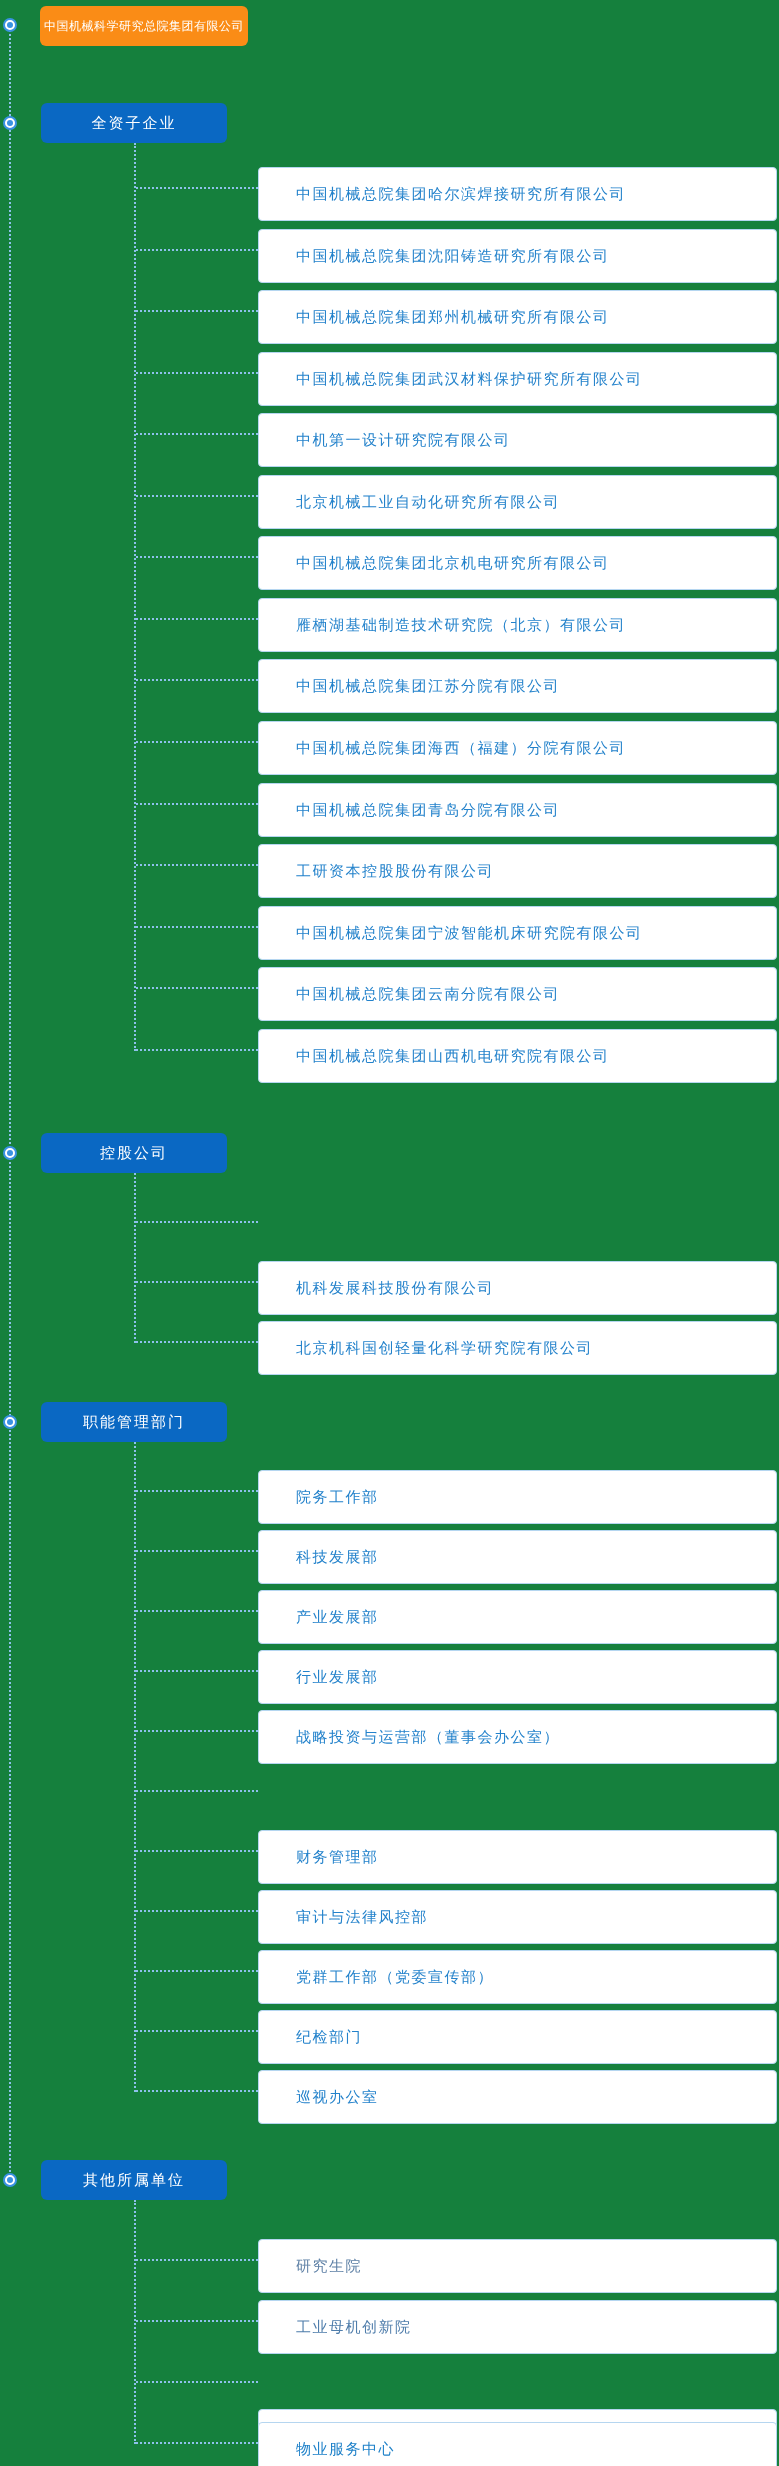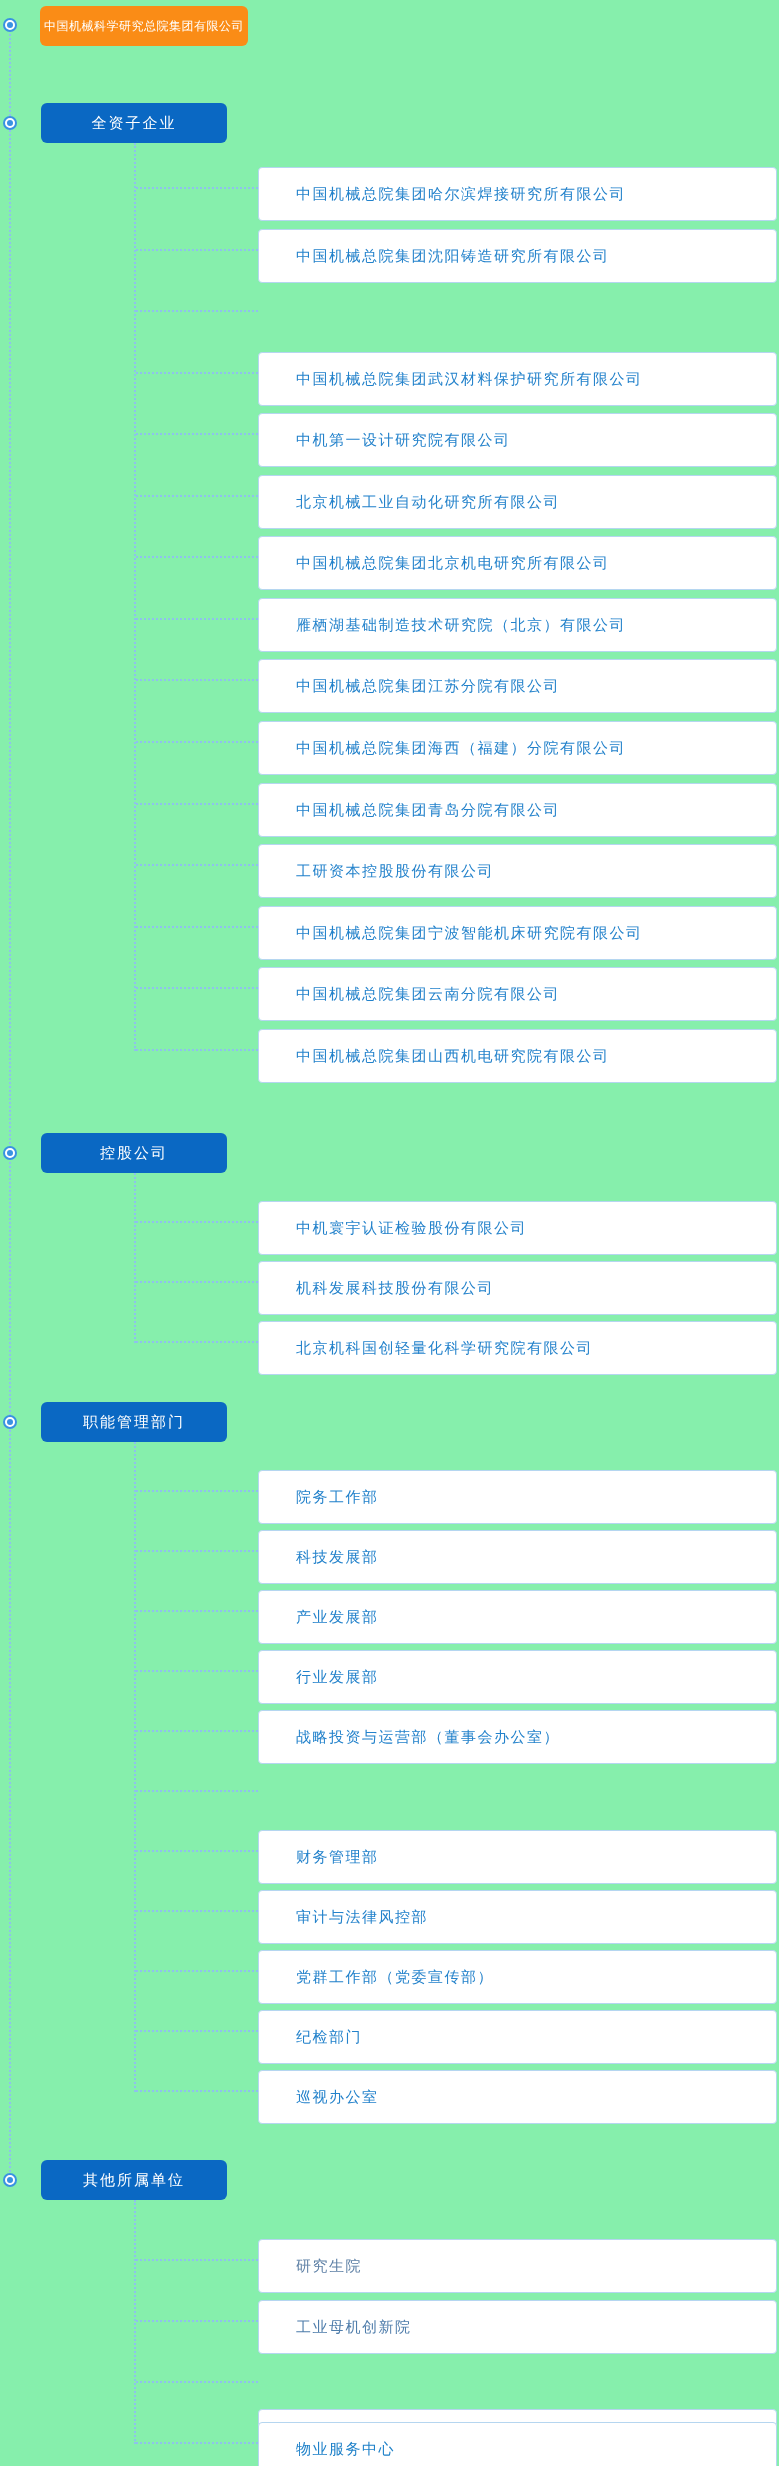--- a/index.html
+++ b/index.html
@@ -1,17 +1,17 @@
 <!DOCTYPE html>
 <html><head>
 <meta charset="utf-8">
 <style>
   html,body { margin:0; padding:0; background:#ffffff; }
   .canvas {
-    position:relative; width:779px; height:2466px; background:#86efac;
+    position:relative; width:779px; height:2466px; background:#15803d;
     font-family:"Liberation Sans","DejaVu Sans",sans-serif; overflow:hidden;
   }
   .node {
     position:absolute; display:flex; align-items:center; justify-content:center;
     color:#ffffff; border-radius:6px; box-sizing:border-box; white-space:nowrap;
   }
   .root {
     left:40px; top:6px; width:208px; height:40px;
     background:var(--root-bg); font-size:12px; letter-spacing:0.5px;
   }
@@ -55,20 +55,21 @@
     <div class="bullet" style="top: 116px;">
       <span class="dot"></span>
     </div>
     <div class="node header" style="top: 103px;">全资子企业</div>
     <div class="vline" style="top: 143px; height: 908px;"></div>
     <div class="conn" style="top: 187px;"></div>
     <div class="item" style="top: 167px;">中国机械总院集团哈尔滨焊接研究所有限公司</div>
     <div class="conn" style="top: 249px;"></div>
     <div class="item" style="top: 229px; font-family: Liberation Mono, monospace;">中国机械总院集团沈阳铸造研究所有限公司</div>
     <div class="conn" style="top: 310px;"></div>
+    <div class="item" style="top: 290px;">中国机械总院集团郑州机械研究所有限公司</div>
     <div class="conn" style="top: 372px;"></div>
     <div class="item" style="top: 352px;">中国机械总院集团武汉材料保护研究所有限公司</div>
     <div class="conn" style="top: 433px;"></div>
     <div class="item" style="top: 413px;">中机第一设计研究院有限公司</div>
     <div class="conn" style="top: 495px;"></div>
     <div class="item" style="top: 475px;">北京机械工业自动化研究所有限公司</div>
     <div class="conn" style="top: 556px;"></div>
     <div class="item" style="top: 536px;">中国机械总院集团北京机电研究所有限公司</div>
     <div class="conn" style="top: 618px;"></div>
     <div class="item" style="top: 598px;">雁栖湖基础制造技术研究院（北京）有限公司</div>
@@ -85,21 +86,20 @@
     <div class="conn" style="top: 987px;"></div>
     <div class="item" style="top: 967px;">中国机械总院集团云南分院有限公司</div>
     <div class="conn" style="top: 1049px;"></div>
     <div class="item" style="top: 1029px;">中国机械总院集团山西机电研究院有限公司</div>
     <div class="bullet" style="top: 1146px;">
       <span class="dot"></span>
     </div>
     <div class="node header" style="top: 1133px;">控股公司</div>
     <div class="vline" style="top: 1173px; height: 170px;"></div>
     <div class="conn" style="top: 1221px;"></div>
-    <div class="item" style="top: 1201px;">中机寰宇认证检验股份有限公司</div>
     <div class="conn" style="top: 1281px;"></div>
     <div class="item" style="top: 1261px;">机科发展科技股份有限公司</div>
     <div class="conn" style="top: 1341px;"></div>
     <div class="item" style="top: 1321px;">北京机科国创轻量化科学研究院有限公司</div>
     <div class="bullet" style="top: 1415px;">
       <span class="dot"></span>
     </div>
     <div class="node header" style="top: 1402px;">职能管理部门</div>
     <div class="vline" style="top: 1442px; height: 650px;"></div>
     <div class="conn" style="top: 1490px;"></div>

